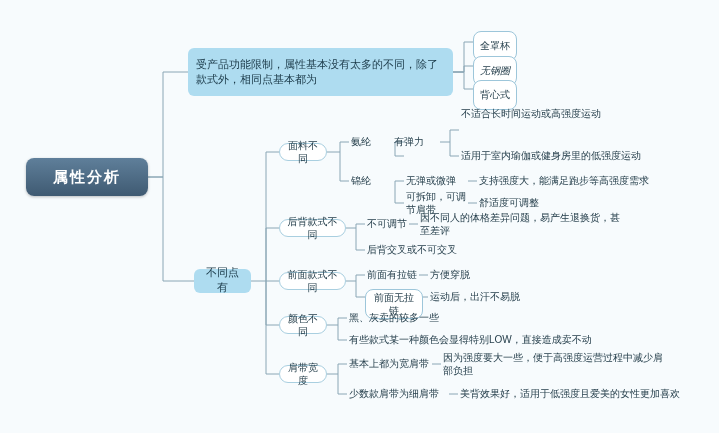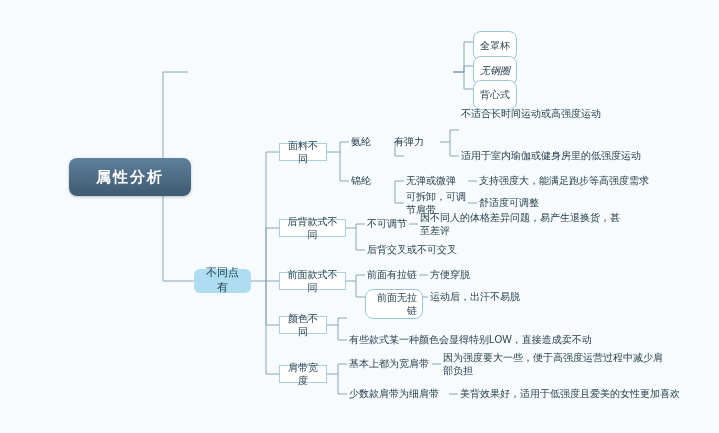--- a/index.html
+++ b/index.html
@@ -37,21 +37,20 @@
     white-space: pre-wrap;
   }
   .root {
     background: linear-gradient(180deg, #5f7f9a 0%, #3f5a72 100%);
     color: #ffffff;
     font-size: 15px;
     font-weight: bold;
     border-radius: 8px;
     letter-spacing: 2px;
     box-shadow: 0 1px 3px rgba(0,0,0,0.25);
-    margin-left: 43px;
   }
   .branch {
     background: #aedcf0;
     color: #1b3a49;
     font-size: 11px;
     border-radius: 6px;
     padding: 5px 8px;
     text-align: left;
     justify-content: flex-start;
   }
@@ -60,36 +59,35 @@
     justify-content: center;
     font-family: Liberation Mono, monospace;
   }
   .leafbox {
     background: #ffffff;
     border: 1px solid #9dc6da;
     color: #27404d;
     font-size: 10px;
     border-radius: 8px;
     padding: 14px 5px;
-    text-align: right;
   }
   .plain {
     color: #27404d;
     font-size: 10px;
     background: transparent;
     text-align: left;
     justify-content: flex-start;
     padding: 0 2px;
   }
   .subhead {
     background: #ffffff;
     border: 1px solid #a9cfe0;
     color: #27404d;
     font-size: 10px;
-    border-radius: 0;
+    border-radius: 9px;
     padding: 2px 5px;
   }
 </style>
 </head>
 <body>
 
 <div id="canvas">
 
   <svg class="links" viewBox="0 0 719 433">
     <g fill="none" stroke="#8aa6b5" stroke-width="1">
@@ -135,20 +133,23 @@
       <path d="M338,374 L338,394 L347,394"></path>
       <path d="M432,364 L441,364"></path>
       <path d="M449,394 L458,394"></path>
     </g>
   </svg>
 
   <div class="node root" style="left:26px; top:158px; width:122px; height:38px;">
     <span>属性分析</span>
   </div>
 
+  <div class="node branch" style="left:188px; top:48px; width:265px; height:48px;">
+    <span>受产品功能限制，属性基本没有太多的不同，除了款式外，相同点基本都为</span>
+  </div>
 
   <div class="node leafbox" style="left:473px; top:31px; width:44px; height:18px;">
     <span>全罩杯</span>
   </div>
   <div class="node leafbox" style="left:473px; top:56px; width:44px; height:18px;font-style:italic;">
     <span>无钢圈</span>
   </div>
   <div class="node leafbox" style="left:473px; top:80px; width:44px; height:18px;">
     <span>背心式</span>
   </div>
@@ -213,20 +214,23 @@
   <div class="node leafbox" style="left:365px; top:289px; width:58px; height:18px;">
     <span>前面无拉链</span>
   </div>
   <div class="node plain" style="left:428px; top:289px; width:110px; height:16px;">
     <span>运动后，出汗不易脱</span>
   </div>
 
   <div class="node subhead" style="left:279px; top:316px; width:48px; height:18px;">
     <span>颜色不同</span>
   </div>
+  <div class="node plain" style="left:347px; top:310px; width:120px; height:16px;">
+    <span>黑、灰卖的较多一些</span>
+  </div>
   <div class="node plain" style="left:347px; top:332px; width:270px; height:16px;">
     <span>有些款式某一种颜色会显得特别LOW，直接造成卖不动</span>
   </div>
 
   <div class="node subhead" style="left:279px; top:365px; width:48px; height:18px;">
     <span>肩带宽度</span>
   </div>
   <div class="node plain" style="left:347px; top:356px; width:92px; height:16px;">
     <span>基本上都为宽肩带</span>
   </div>

